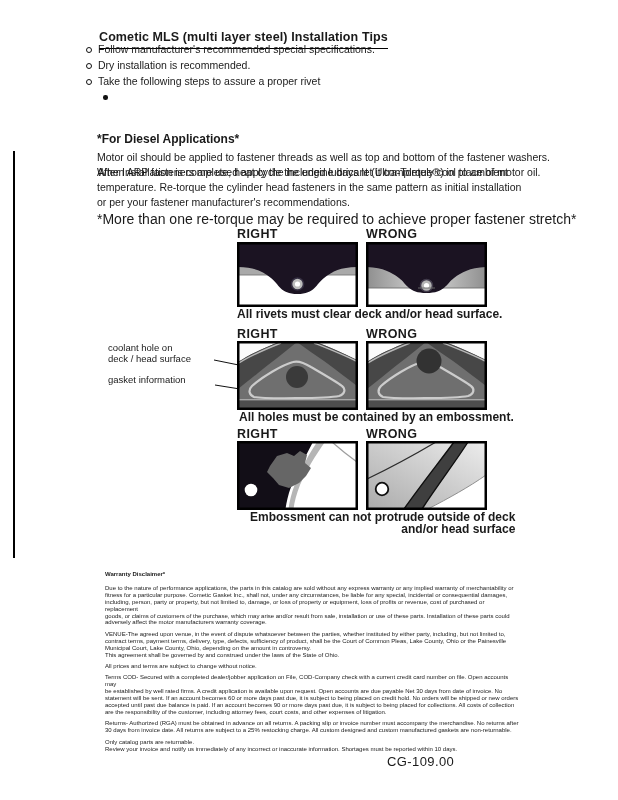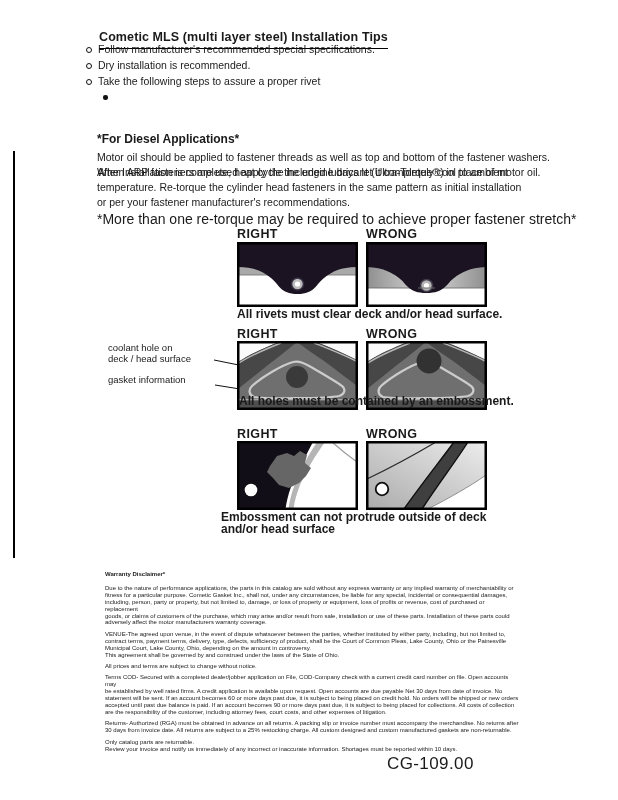--- a/index.html
+++ b/index.html
@@ -22,21 +22,21 @@
   .para{left:97px;font-size:10.5px;line-height:14.8px;white-space:pre-line;}
   .note{left:97px;top:211px;font-size:14px;}
   .dlabel{width:121px;font-size:12.5px;font-weight:bold;letter-spacing:.4px;}
   .dbox{width:121px;height:69px;}
   .dbox svg{display:block;width:100%;height:100%;}
   .dcaption{font-size:12px;font-weight:bold;white-space:pre-line;line-height:11.5px;}
   .side-label{font-size:9.5px;text-align:left;white-space:pre-line;line-height:11px;}
   .fineprint{left:105px;top:571px;width:414px;font-size:6px;line-height:6.9px;color:#222;}
   .fineprint .fp-head{font-weight:bold;margin-bottom:7px;}
   .fineprint .fp-para{white-space:pre-line;margin-bottom:4.5px;}
-  .page-code{left:387px;top:754px;font-size:17px;letter-spacing:.4px;}
+  .page-code{left:387px;top:754px;font-size:13px;letter-spacing:.4px;}
   .scan-line{left:13px;top:151px;width:2px;height:407px;background:#000;}
 </style>
 </head>
 <body>
 
 <div class="abs scan-line"></div>
 
 <div class="abs page-title">Cometic MLS (multi layer steel) Installation Tips</div>
 
 <div class="abs bullets">
@@ -143,21 +143,21 @@
     <path d="M44,2 C29,8 14,14 2,22" stroke="#b9b9b9" stroke-width="1.4" fill="none"></path>
     <path d="M77,2 C92,8 106,13.5 119,20" stroke="#b9b9b9" stroke-width="1.4" fill="none"></path>
     <line x1="1" y1="58.5" x2="120" y2="58.5" stroke="#a8a8a8" stroke-width="1.2"></line>
     <rect x="1" y="60" width="119" height="7" fill="#4e4e4e"></rect>
     <path d="M17,56 C12,54 11,49 15,45 C25,36 45,24 56,21 C61,19.5 66,21 74,26 C86,33 100,41 105,45 C109,48 108,53 102,55 C90,57.5 28,58 17,56 Z" fill="none" stroke="#cccccc" stroke-width="2.2" stroke-linejoin="round"></path>
     <circle cx="63" cy="20" r="12.5" fill="#323232"></circle>
     <rect x="1.25" y="1.25" width="118.5" height="66.5" fill="none" stroke="#000" stroke-width="2.5"></rect>
   </svg>
 </div>
 
-<div class="abs dcaption" style="left:239px;top:396px;">All holes must be contained by an embossment.</div>
+<div class="abs dcaption" style="left:239px;top:412px;">All holes must be contained by an embossment.</div>
 
 <div class="abs dlabel" style="left:237px;top:427px;">RIGHT</div>
 <div class="abs dlabel" style="left:366px;top:427px;">WRONG</div>
 
 <div class="abs dbox" style="left:237px;top:441px;">
   <svg viewBox="0 0 121 69">
     <rect width="121" height="69" fill="#ffffff"></rect>
     <path d="M1,1 H76 C67,18 59,33 54,46 C51,54 49.5,61 48.5,68 L1,68 Z" fill="#120e17"></path>
     <path d="M80,1 H88 C78,15 69,30 63,44 C59.5,53 57.5,60 56.5,68 L51.5,68 C52.5,60 54.5,52 58,43 C64,28 72,13 80,1 Z" fill="#b5b5b5"></path>
     <path d="M95,1 C104,9 113,16 120,21" stroke="#9e9e9e" stroke-width="1.2" fill="none"></path>
@@ -178,21 +178,21 @@
     <rect width="121" height="69" fill="url(#g3)"></rect>
     <path d="M70,1 C48,14 22,28 1,38" stroke="#2b2b2b" stroke-width="1.3" fill="none"></path>
     <path d="M120,34 C103,46 83,57 62,68 L120,68 Z" fill="#ffffff"></path>
     <path d="M120,34 C103,46 83,57 62,68" stroke="#8f8f8f" stroke-width="1" fill="none"></path>
     <path d="M88,1 H102 C90,20 73,42 56,68 L38,68 C55,44 74,20 88,1 Z" fill="#3f3f3f" stroke="#0f0f0f" stroke-width="1.4"></path>
     <circle cx="16" cy="48" r="6.3" fill="#ffffff" stroke="#0f0f0f" stroke-width="1.8"></circle>
     <rect x="1.25" y="1.25" width="118.5" height="66.5" fill="none" stroke="#000" stroke-width="2.5"></rect>
   </svg>
 </div>
 
-<div class="abs dcaption" style="left:221px;top:512px;">Embossment can not protrude outside of deck
+<div class="abs dcaption" style="left:250px;top:512px;text-align:right;">Embossment can not protrude outside of deck
 and/or head surface</div>
 
 <div class="abs fineprint">
   <div class="fp-head">Warranty Disclaimer*</div>
   <div class="fp-para">Due to the nature of performance applications, the parts in this catalog are sold without any express warranty or any implied warranty of merchantability or
 fitness for a particular purpose.  Cometic Gasket Inc., shall not, under any circumstances, be liable for any special, incidental or consequential damages,
 including, person, party or property, but not limited to, damage, or loss of property or equipment, loss of profits or revenue, cost of purchased or replacement
 goods, or claims of customers of the purchase, which may arise and/or result from sale, installation or use of these parts.  Installation of these parts could
 adversely affect the motor manufacturers warranty coverage.</div>
   <div class="fp-para">VENUE-The agreed upon venue, in the event of dispute whatsoever between the parties, whether instituted by either party, including, but not limited to,

